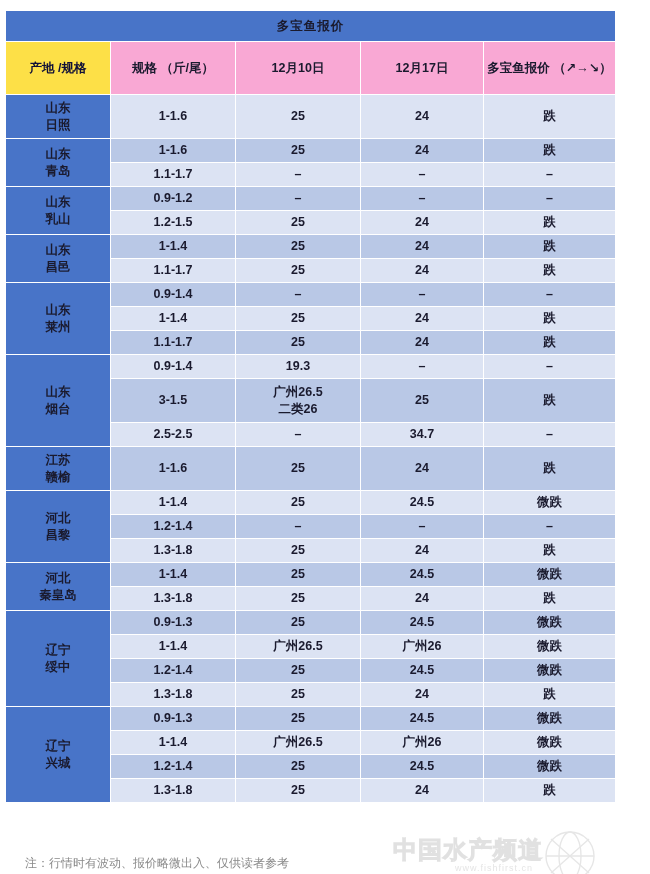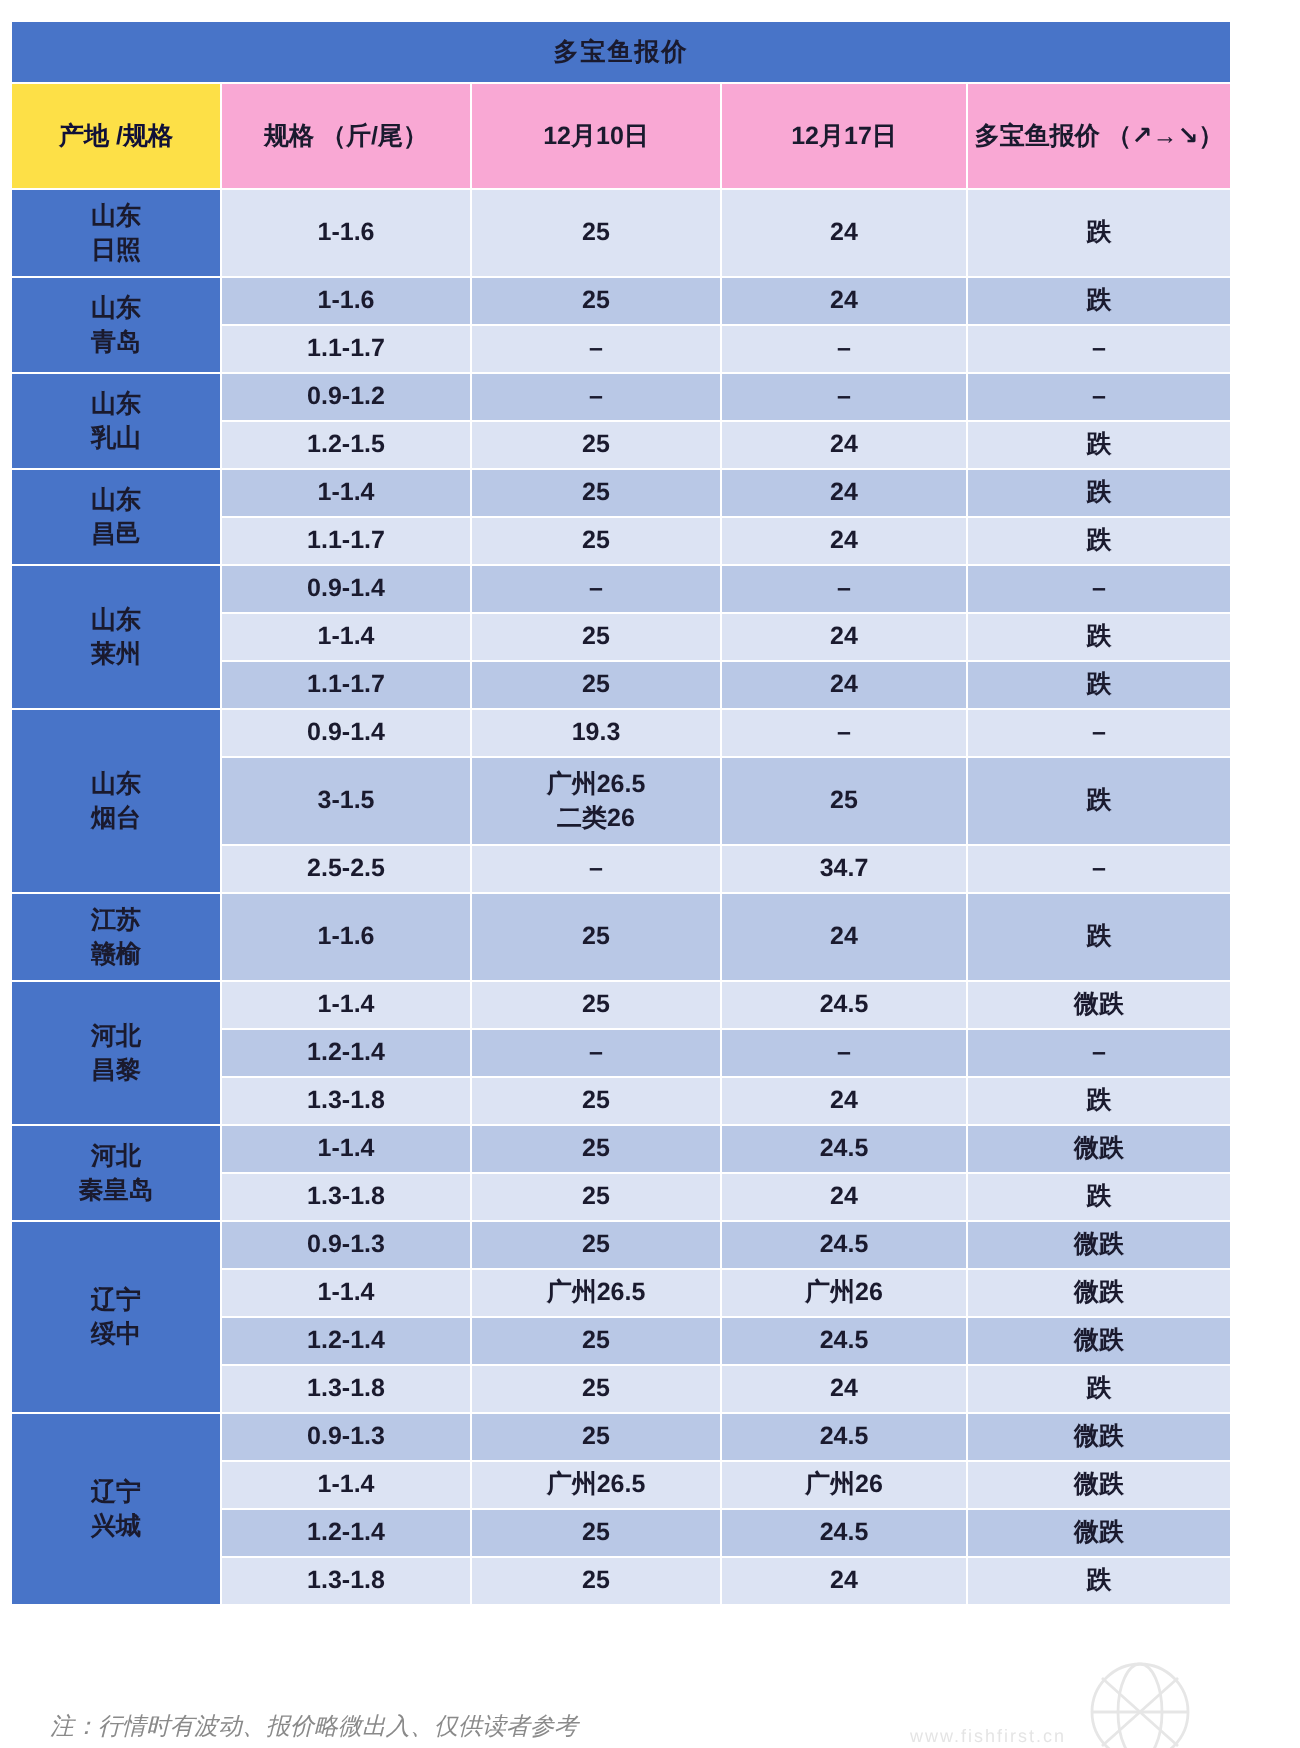--- a/index.html
+++ b/index.html
@@ -95,21 +95,20 @@
   
   .footnote {
     position: absolute;
     left: 20px;
     top: 845px;
     font-size: 12px;
     color: #8a8a8a;
     font-weight: normal;
     font-family: "Liberation Sans", "DejaVu Sans", sans-serif;
     white-space: nowrap;
-    font-style: italic;
   }
 
   
   .watermark {
     position: absolute;
     right: 10px;
     top: 820px;
     width: 220px;
     height: 54px;
     pointer-events: none;
@@ -381,20 +380,21 @@
           <td class="lt">25</td>
           <td class="lt">24</td>
           <td class="lt chg-down">跌</td>
         </tr>
       </tbody>
   </table>
 
   <div class="footnote">注：行情时有波动、报价略微出入、仅供读者参考</div>
 
   <div class="watermark">
+    <div class="wm-text">中国水产频道</div>
     <div class="wm-url">www.fishfirst.cn</div>
     <svg class="wm-globe" width="66" height="52" viewBox="0 0 66 52">
       <g fill="none" stroke="#d2d2d2" stroke-width="1.4">
         <circle cx="33" cy="26" r="24"></circle>
         <ellipse cx="33" cy="26" rx="11" ry="24"></ellipse>
         <line x1="9" y1="26" x2="57" y2="26"></line>
         <line x1="14" y1="9" x2="52" y2="43"></line>
         <line x1="52" y1="9" x2="14" y2="43"></line>
       </g>
     </svg>

